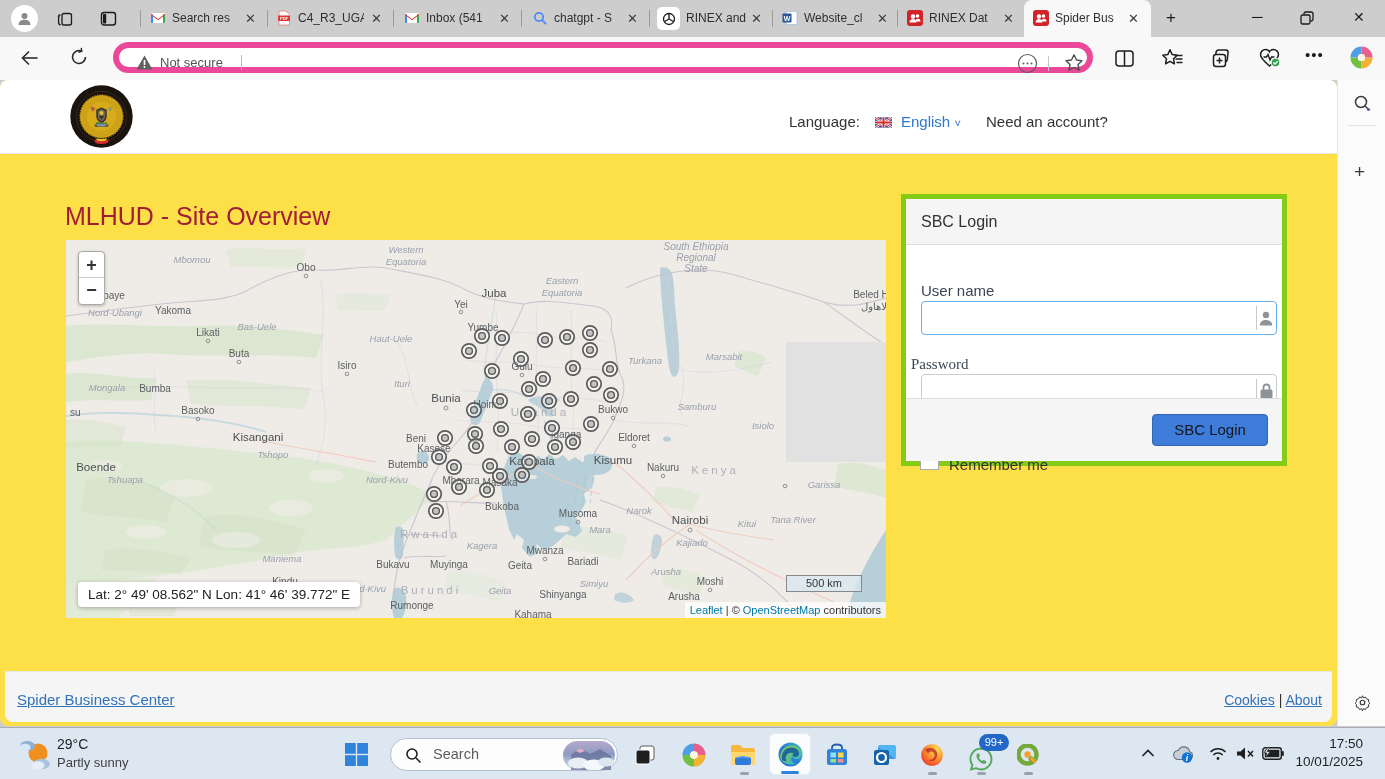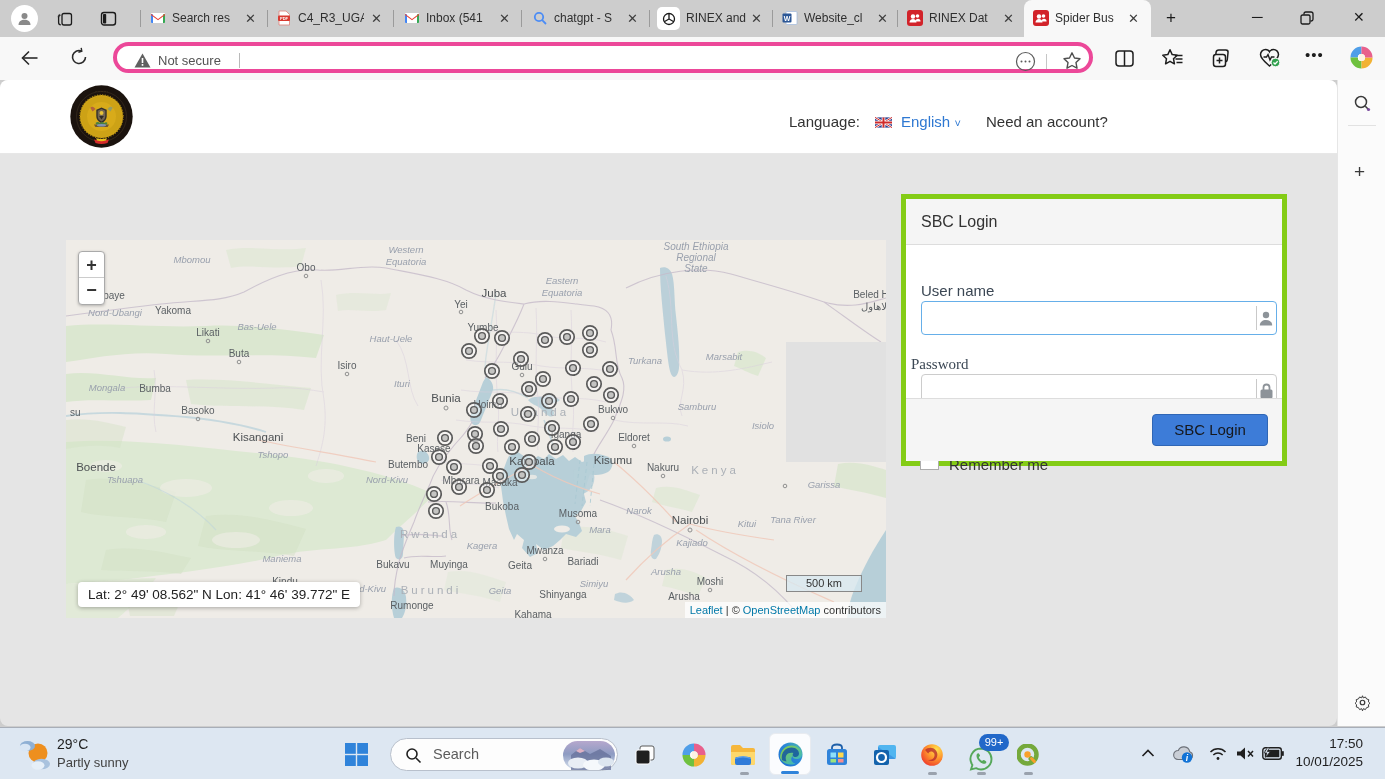--- a/index.html
+++ b/index.html
@@ -7,23 +7,23 @@
 .abs { position:absolute; }
 
 #tabbar { position:absolute; left:0; top:0; width:1096px; height:37px; background:#cdcdcd; }
 .tabtxt { position:absolute; top:11px; font-size:12px; color:#2f2f2f; white-space:nowrap; overflow:hidden; }
 .tabx { position:absolute; top:11px; font-size:13px; color:#3c3c3c; }
 .tsep { position:absolute; top:10px; width:1px; height:17px; background:#9b9b9b; }
 .ticon { position:absolute; top:10px; width:16px; height:16px; }
 #activetab { position:absolute; left:1024px; top:0px; width:127px; height:37px; background:#f8f8f8; border-radius:8px 8px 0 0; }
 
 #addrbar { position:absolute; left:0; top:37px; width:1385px; height:43px; background:#f8f8f8; }
-#pill { position:absolute; left:113px; top:5px; width:980px; height:31px; background:#fff; border:4px solid #ec4899; border-radius:16px; }
-
-#pagearea { position:absolute; left:0; top:80px; width:1337px; height:646px; background:#e5e5e5; border-radius:8px; overflow:hidden; }
+#pill { position:absolute; left:113px; top:5px; width:980px; height:31px; background:#fff; border:6px solid #ec4899; border-radius:16px; }
+
+#pagearea { position:absolute; left:0; top:80px; width:1337px; height:646px; background:#fde047; border-radius:8px; overflow:hidden; }
 #siteheader { position:absolute; left:0; top:0; width:1337px; height:74px; border-bottom:1px solid #e7e7e7; background:#fff; }
 h1.title { position:absolute; left:65px; top:124px; font-size:25px; line-height:1; letter-spacing:-0.3px; font-weight:400; color:#a11d38; letter-spacing:0px; }
 #mapwrap { position:absolute; left:66px; top:160px; width:820px; height:378px; background:#efece7; }
 
 #panel { position:absolute; left:901px; top:114px; width:386px; height:272px; background:#fff; border:5px solid #84cc16; border-radius:0; }
 #panelhead { height:46px; background:#f5f5f5; border-bottom:1px solid #ddd; border-radius:4px 4px 0 0; font-size:16px; color:#333; line-height:46px; padding-left:15px; }
 #panelfoot { position:absolute; left:0; bottom:0; width:100%; height:63px; background:#f5f5f5; border-top:1px solid #ddd; border-radius:0 0 4px 4px; }
 .flabel { font-size:15px; color:#3b4754; }
 .finput { position:absolute; left:15px; width:356px; height:34px; background:#fff; border:1px solid #ccc; border-radius:4px; }
 .btn-blue { background:#3d7cd8; border:1px solid #2f66b5; border-radius:4px; color:#16181c; text-align:center; }
@@ -244,20 +244,21 @@
     <svg class="abs" style="left:875px;top:36px" width="17" height="13" viewBox="0 0 60 36">
         <rect width="60" height="36" fill="#2b3f8e"></rect>
         <path d="M0 0 L60 36 M60 0 L0 36" stroke="#fff" stroke-width="8"></path>
         <path d="M0 0 L60 36 M60 0 L0 36" stroke="#d02b2b" stroke-width="3.5"></path>
         <path d="M30 0 V36 M0 18 H60" stroke="#fff" stroke-width="13"></path>
         <path d="M30 0 V36 M0 18 H60" stroke="#d02b2b" stroke-width="7"></path>
       </svg>
     <div class="abs" style="left:901px;top:33px;font-size:15px;color:#2e78d2;">English <span style="font-size:11px;color:#2e78d2;">˅</span></div>
     <div class="abs" style="left:986px;top:33px;font-size:15px;color:#333;">Need an account?</div>
   </div>
+  <h1 class="title">MLHUD - Site Overview</h1>
   <div id="mapwrap">
   <svg width="820" height="378" viewBox="0 0 820 378">
     <rect width="820" height="378" fill="#efece7"></rect>
 
     <g fill="#dbe7d0">
       <path d="M0 86 C40 82 90 88 140 86 C180 84 220 90 258 95 L250 118 C200 112 150 118 100 114 C60 111 30 118 0 122 Z"></path>
       <path d="M0 134 C30 130 60 140 90 138 L85 160 C55 162 25 158 0 162 Z"></path>
       <path d="M120 140 C160 138 200 144 245 148 L238 170 C200 164 160 168 125 164 Z" opacity="0.7"></path>
       <path d="M0 202 C60 197 130 207 200 214 C250 219 315 230 368 254 C352 272 334 286 320 300 C282 312 244 306 204 318 C156 328 106 334 54 340 L0 344 Z" fill="#dde9d3"></path>
       <path d="M0 344 C30 342 60 338 90 338 C80 352 66 366 52 378 L0 378 Z" fill="#dde9d3" opacity="0.75"></path>
@@ -565,20 +566,24 @@
           <path d="M3.5 7 V4.5 a3 3 0 0 1 6 0 V7" fill="none" stroke="#8d9399" stroke-width="1.8"></path>
         </svg>
     </div>
     <a class="abs blue" style="left:15px;top:216px;font-size:15px;" href="#">Forgot password?</a>
     <div class="abs" style="left:14px;top:252px;width:19px;height:19px;background:#fff;border:1px solid #adadad;"></div>
     <div class="abs" style="left:43px;top:257px;font-size:15px;color:#333;">Remember me</div>
     <div id="panelfoot">
       <div class="abs btn-blue" style="right:14px;top:15px;width:116px;height:32px;line-height:30px;font-size:15px;">SBC Login</div>
     </div>
   </div>
+  <div id="pagefoot">
+    <a class="abs" style="left:12px;top:19px;font-size:15px;color:#3272b9;text-decoration:underline;" href="#">Spider Business Center</a>
+    <div class="abs" style="right:10px;top:20px;font-size:14px;color:#333;"><a href="#" style="color:#3272b9;text-decoration:underline;">Cookies</a> | <a href="#" style="color:#3272b9;text-decoration:underline;">About</a></div>
+  </div>
 </div>
 <div id="sidebar">
   <svg class="abs" style="left:15px;top:14px" width="18" height="18" viewBox="0 0 18 18" fill="none" stroke="#3a3a3a" stroke-width="1.5">
       <circle cx="8" cy="8" r="5.5"></circle>
       <line x1="12.3" y1="12.3" x2="16" y2="16"></line>
       <circle cx="15.5" cy="15.5" r="1.6" fill="#7d4fa0" stroke="none"></circle>
     </svg>
   <div class="abs" style="left:10px;top:45px;width:28px;height:1px;background:#e2e2e2;"></div>
   <div class="abs" style="left:16px;top:81px;font-size:19px;color:#3a3a3a;font-weight:300;">+</div>
   <svg class="abs" style="left:16px;top:614px" width="17" height="17" viewBox="0 0 24 24" fill="none" stroke="#3a3a3a" stroke-width="1.7">

